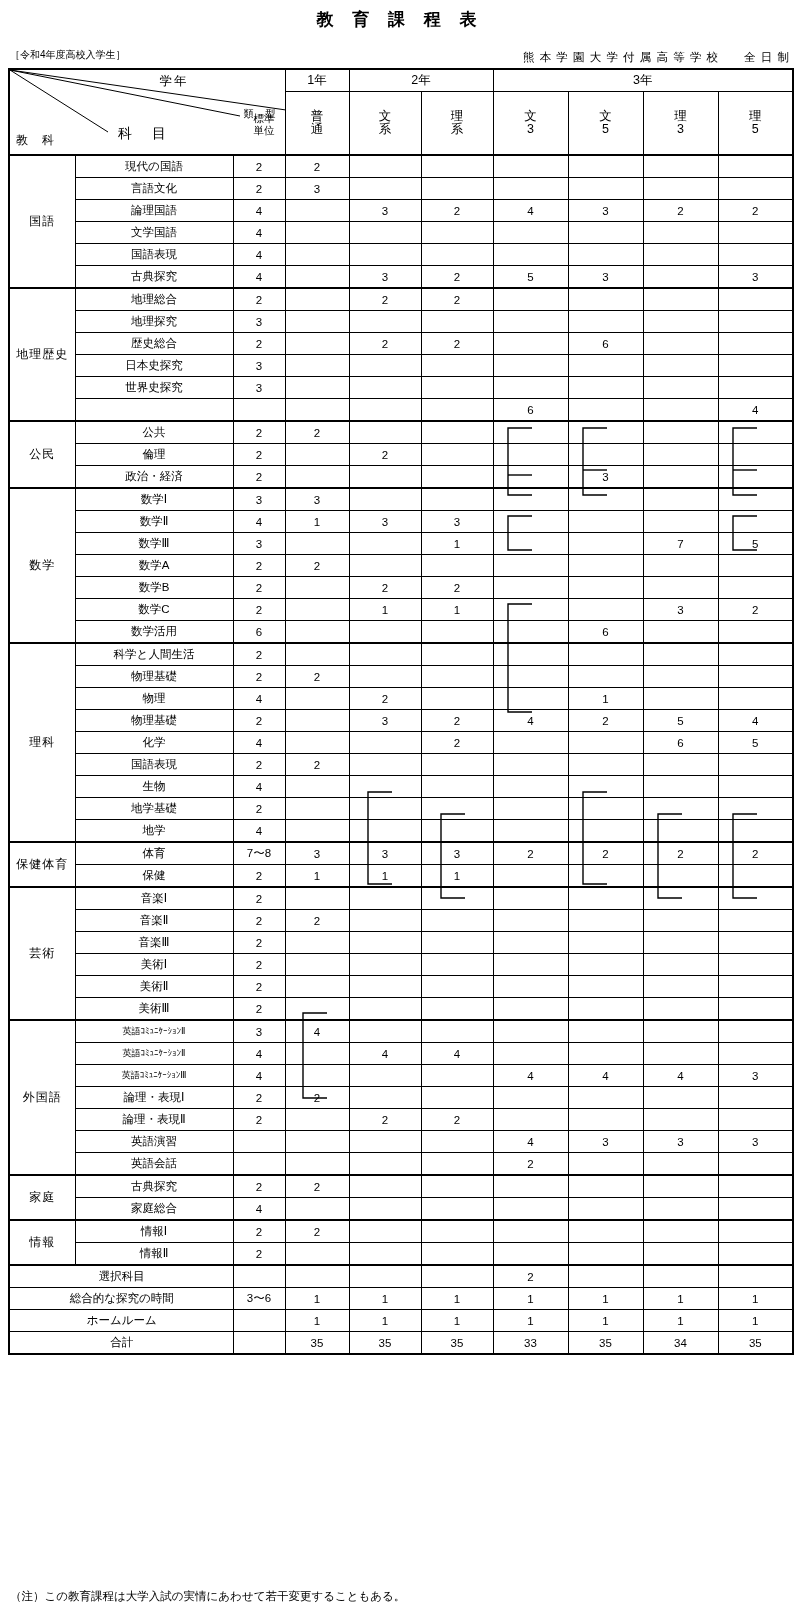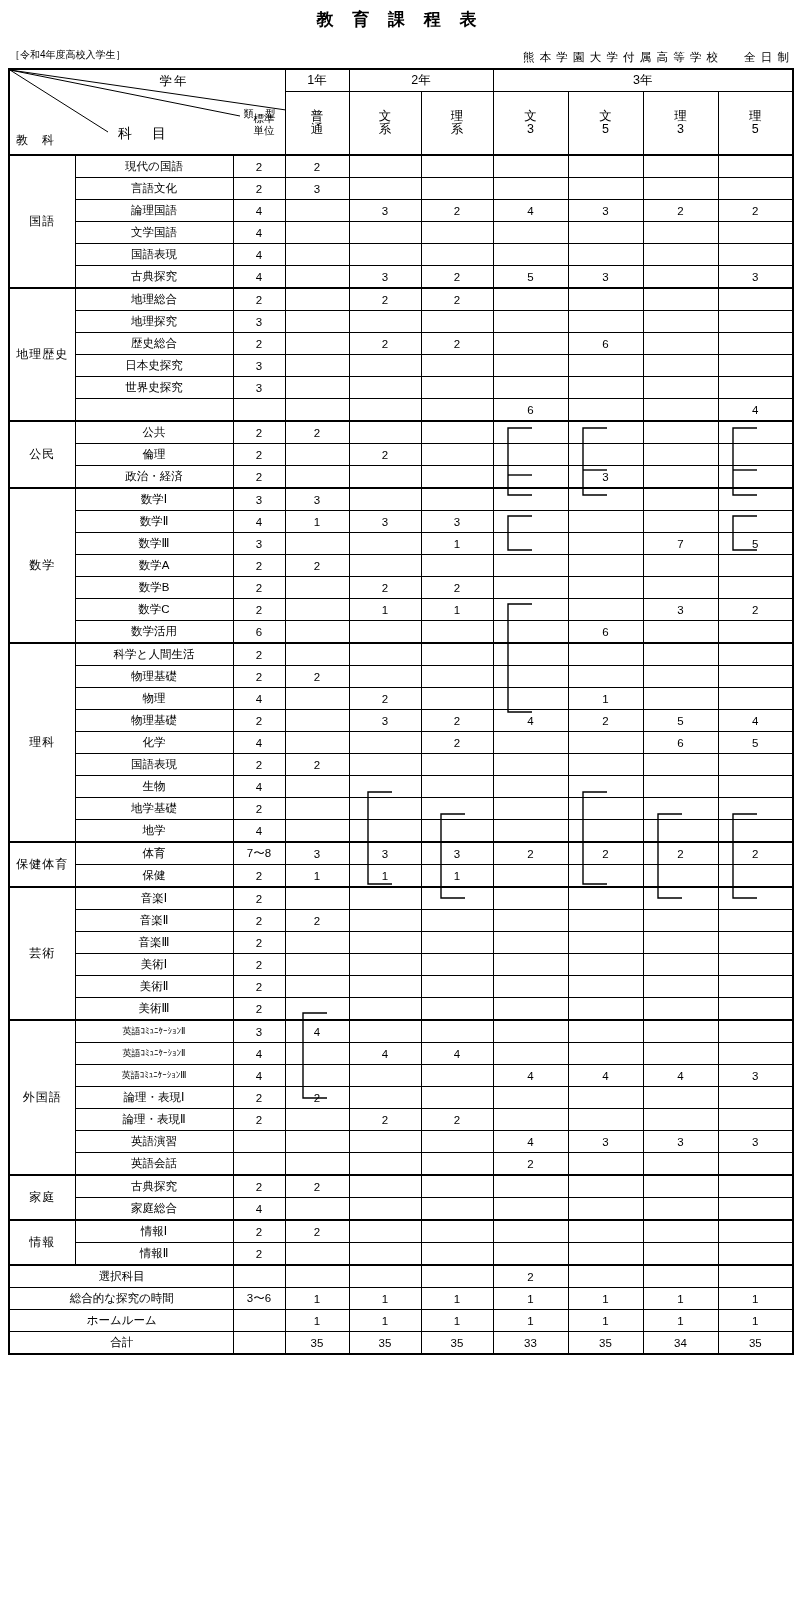--- a/index.html
+++ b/index.html
@@ -749,13 +749,14 @@
       <path d="M607,792 L583,792 L583,884 L607,884"></path>
 
       <path d="M682,814 L658,814 L658,898 L682,898"></path>
 
       <path d="M757,814 L733,814 L733,898 L757,898"></path>
 
       <path d="M327,1013 L303,1013 L303,1098 L327,1098"></path>
     </g>
   </svg>
 
+  <div class="note">（注）この教育課程は大学入試の実情にあわせて若干変更することもある。</div>
 </div>
 
 </body></html>

